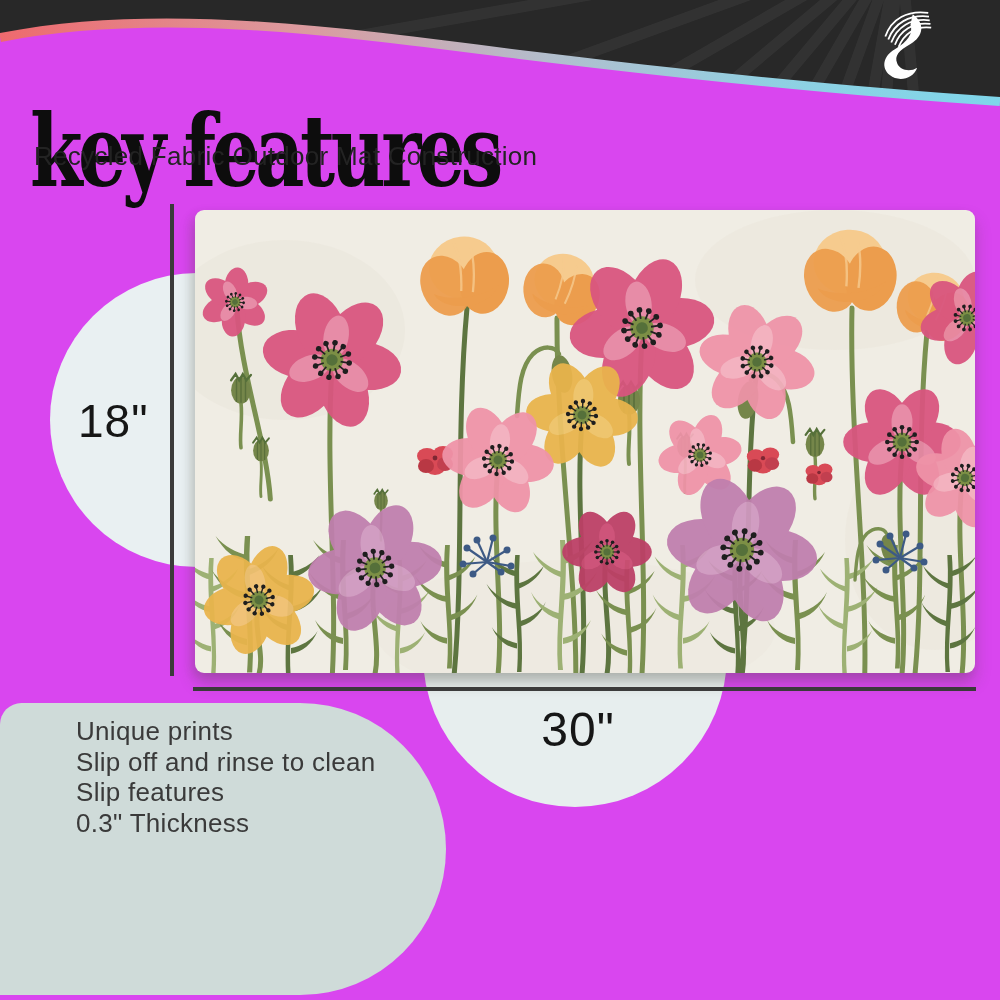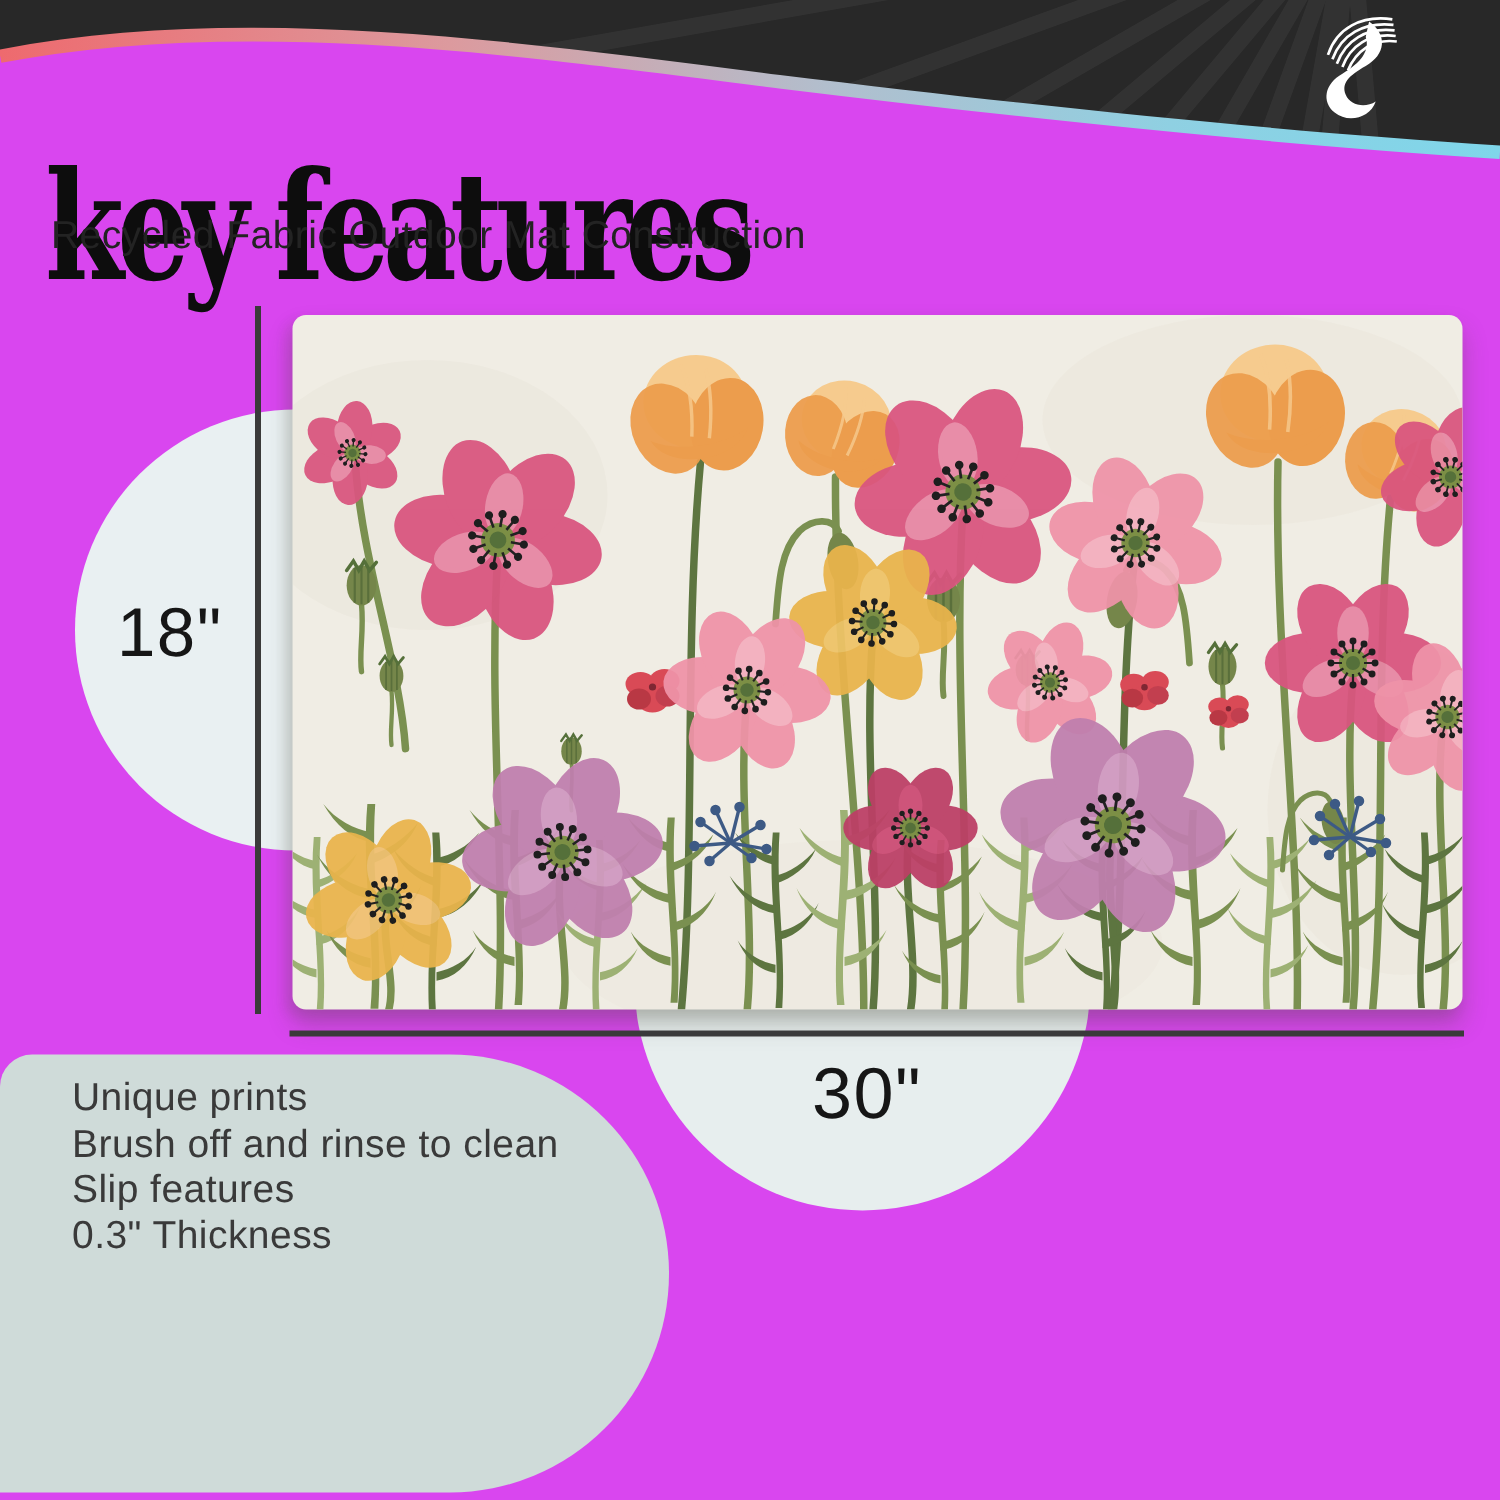--- a/index.html
+++ b/index.html
@@ -31,21 +31,21 @@
   .mat svg{display:block;}
 
   
   .dim-v{position:absolute;left:170px;top:204px;width:4px;height:472px;background:var(--line,#3a3a3a);z-index:4;}
   .dim-h{position:absolute;left:193px;top:687px;width:783px;height:4px;background:var(--line,#3a3a3a);z-index:4;}
   .dim-label{position:absolute;z-index:4;color:#161616;letter-spacing:1px;}
   .dim-label.h18{left:78px;top:394px;font-size:46px;}
   .dim-label.w30{left:498px;top:702px;width:160px;text-align:center;font-size:48px;}
 
   
-  .features{position:absolute;left:48px;top:716px;z-index:4;list-style:none;margin:0;padding:0;
+  .features{position:absolute;left:76px;top:716px;z-index:4;list-style:none;margin:0;padding:0;
             font-size:26px;line-height:30.6px;color:#3a3a3a;letter-spacing:.3px;}
 </style>
 </head>
 <body>
 
 <div class="page">
 
   <div class="circle18"></div>
   <div class="circle30"></div>
   <div class="features-panel"></div>
@@ -275,18 +275,18 @@
     </svg>
   </div>
 
   <div class="dim-v"></div>
   <div class="dim-h"></div>
   <div class="dim-label h18">18"</div>
   <div class="dim-label w30">30"</div>
 
   <ul class="features">
       <li>Unique prints</li>
-      <li>Brush off and rinse to clean</li>
+      <li>Slip off and rinse to clean</li>
       <li>Slip features</li>
       <li>0.3" Thickness</li>
     </ul>
 
 </div>
 
 </body></html>

